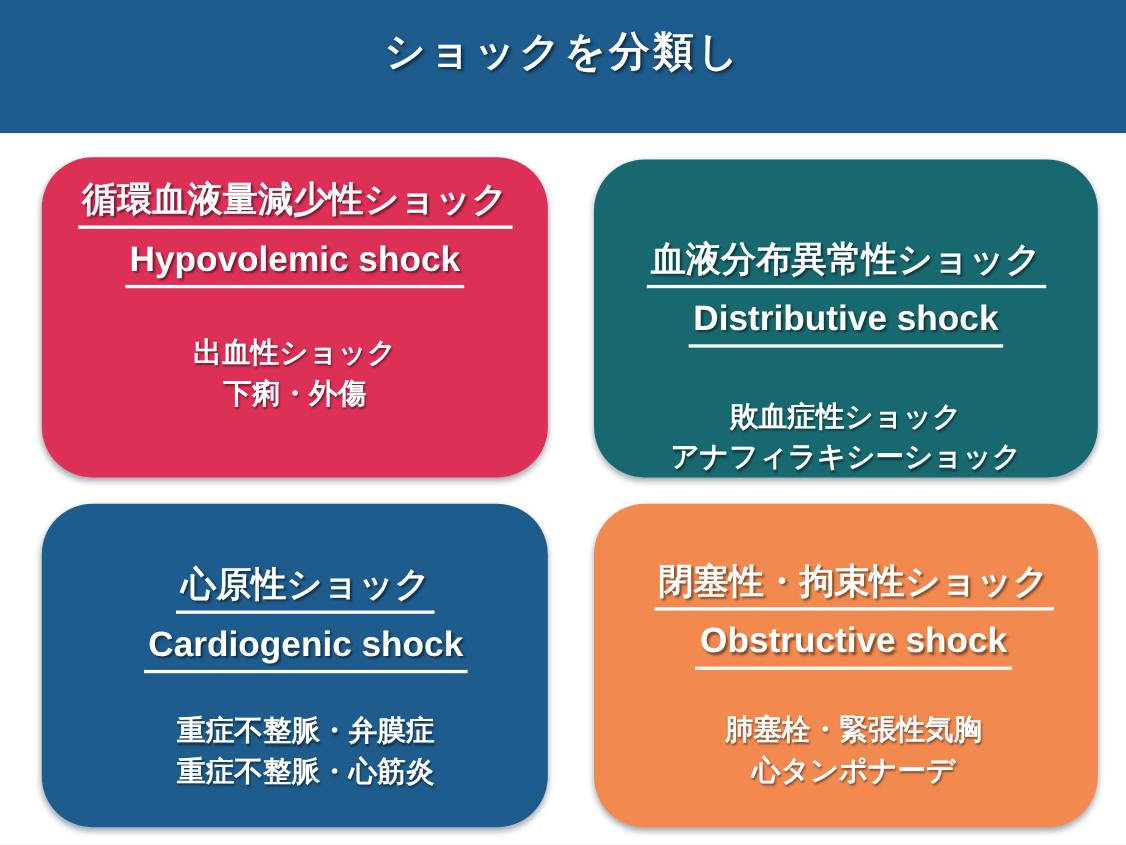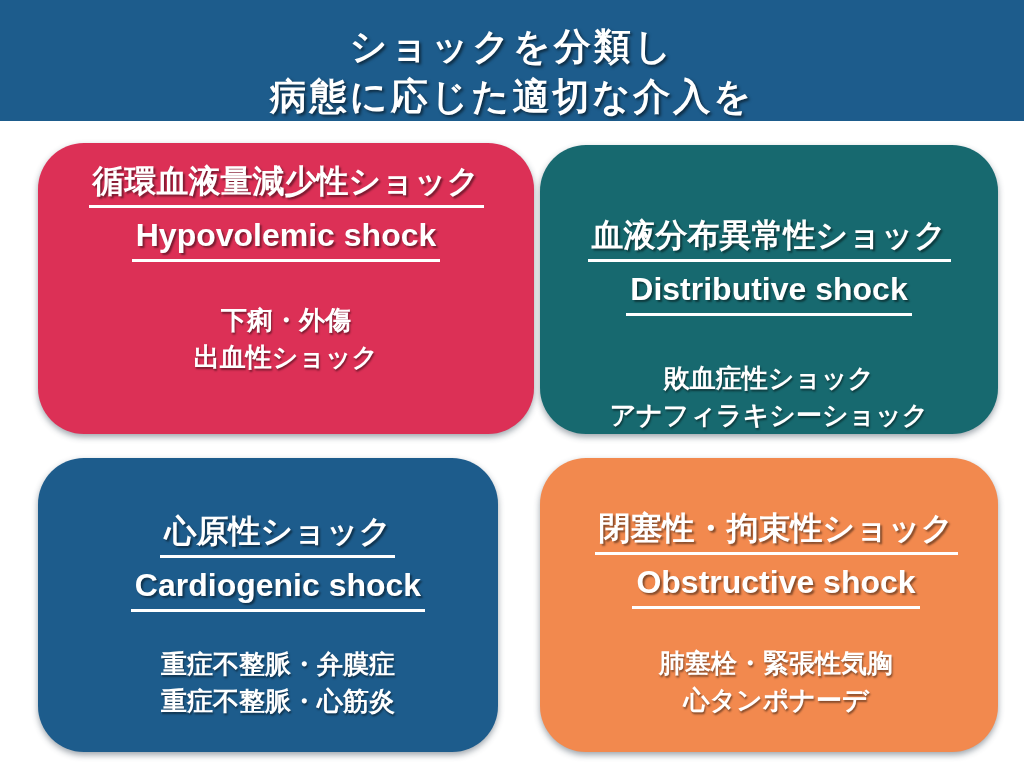--- a/index.html
+++ b/index.html
@@ -33,21 +33,21 @@
     position: absolute;
     border-radius: 46px;
     color: #ffffff;
     text-align: center;
     font-weight: bold;
     box-shadow: 0 3px 6px rgba(40,55,70,0.45);
     display: flex;
     flex-direction: column;
     align-items: center;
   }
-  .card-1 { left: 38px;  top: 143px; width: 496px; height: 291px; }
+  .card-1 { left: 38px;  top: 143px; width: 460px; height: 291px; }
   .card-2 { left: 540px; top: 145px; width: 458px; height: 289px; justify-content: flex-end; }
   .card-3 { left: 38px;  top: 458px; width: 460px; height: 294px; }
   .card-4 { left: 540px; top: 458px; width: 458px; height: 294px; padding-left: 14px; }
   .card-title {
     display: flex;
     flex-direction: column;
     align-items: center;
     gap: 7px;
     font-size: 32px;
     line-height: 40px;
@@ -72,31 +72,30 @@
   .card-4 .card-title { margin-top: 50px; }
   .card-4 .card-body  { margin-top: 36px; }
 </style>
 </head>
 <body>
 
 <div class="slide">
 
   <header class="titlebar" style="background: rgb(29, 92, 140);">
     <div class="title-line">ショックを分類し</div>
-    <div class="title-line">病態に応じた適切な介入を</div>
   </header>
 
   <section class="card card-1" style="background: rgb(220, 48, 86);">
     <div class="card-title">
       <span class="u">循環血液量減少性ショック</span>
       <span class="u">Hypovolemic shock</span>
     </div>
     <div class="card-body">
+      <div>出血性ショック</div>
       <div>下痢・外傷</div>
-      <div>出血性ショック</div>
     </div>
   </section>
 
   <section class="card card-2" style="background: rgb(23, 105, 111);">
     <div class="card-title">
       <span class="u">血液分布異常性ショック</span>
       <span class="u">Distributive shock</span>
     </div>
     <div class="card-body">
       <div>敗血症性ショック</div>

